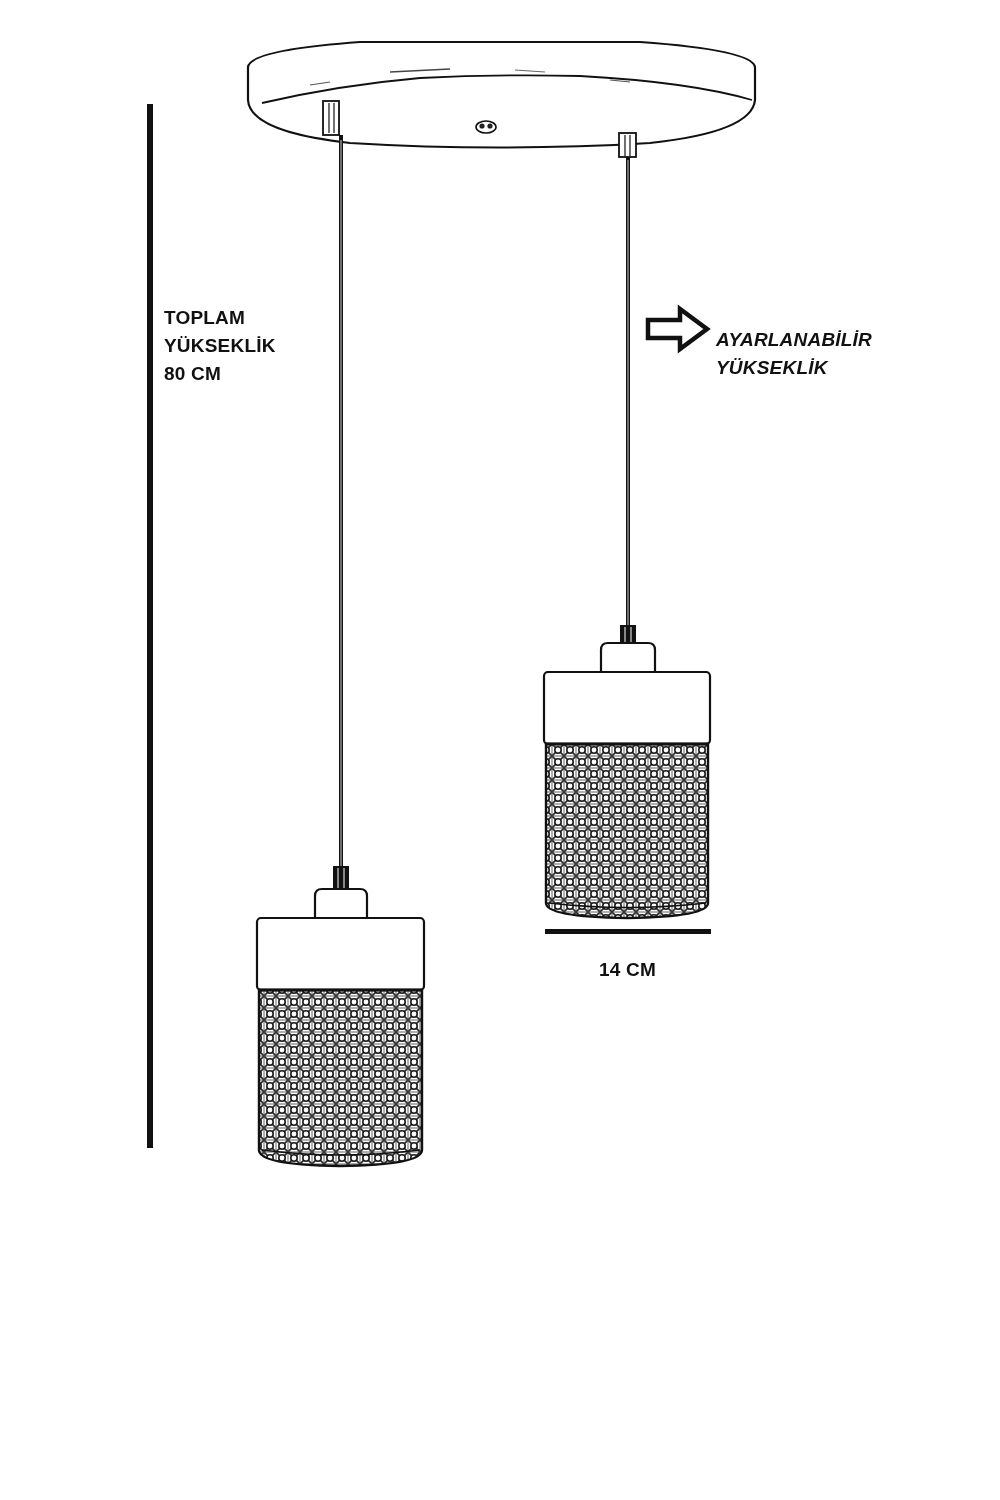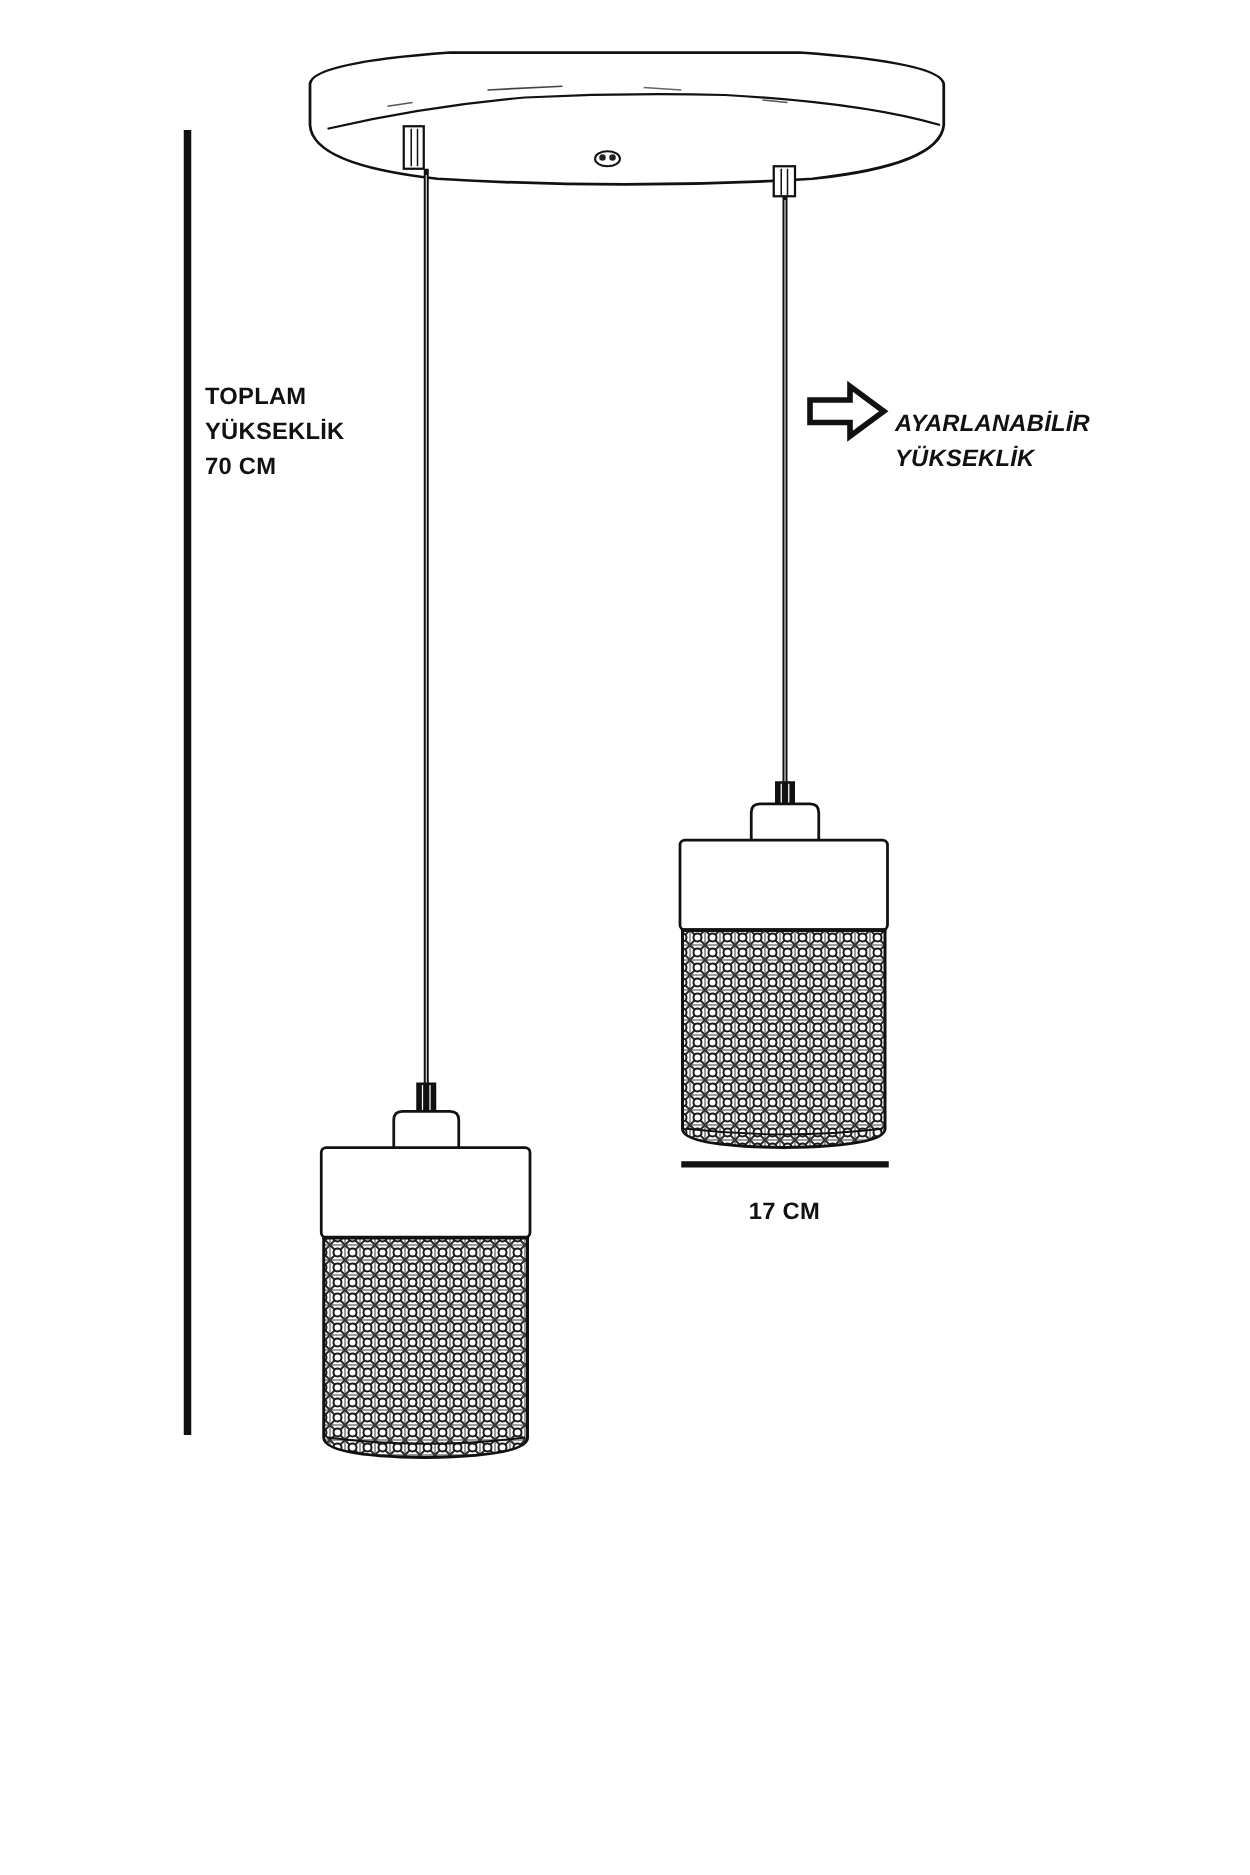--- a/index.html
+++ b/index.html
@@ -102,21 +102,21 @@
   <rect x="545" y="929" width="166" height="5" fill="#111111"></rect>
 
   <g>
     <path d="M648 320 L680 320 L680 309 L707 329 L680 349 L680 338 L648 338 Z" fill="#ffffff" stroke="#111111" stroke-width="4.5" stroke-linejoin="miter"></path>
   </g>
 </svg>
 
 <div id="total-height-label" class="label">
   <span>TOPLAM</span>
   <span>YÜKSEKLİK</span>
-  <span>70 CM</span>
+  <span>80 CM</span>
 </div>
 
 <div id="adjustable-label" class="label">
   <span>AYARLANABİLİR</span>
   <span>YÜKSEKLİK</span>
 </div>
 
-<div id="width-label" class="label">17 CM</div>
+<div id="width-label" class="label">14 CM</div>
 
 </body></html>

